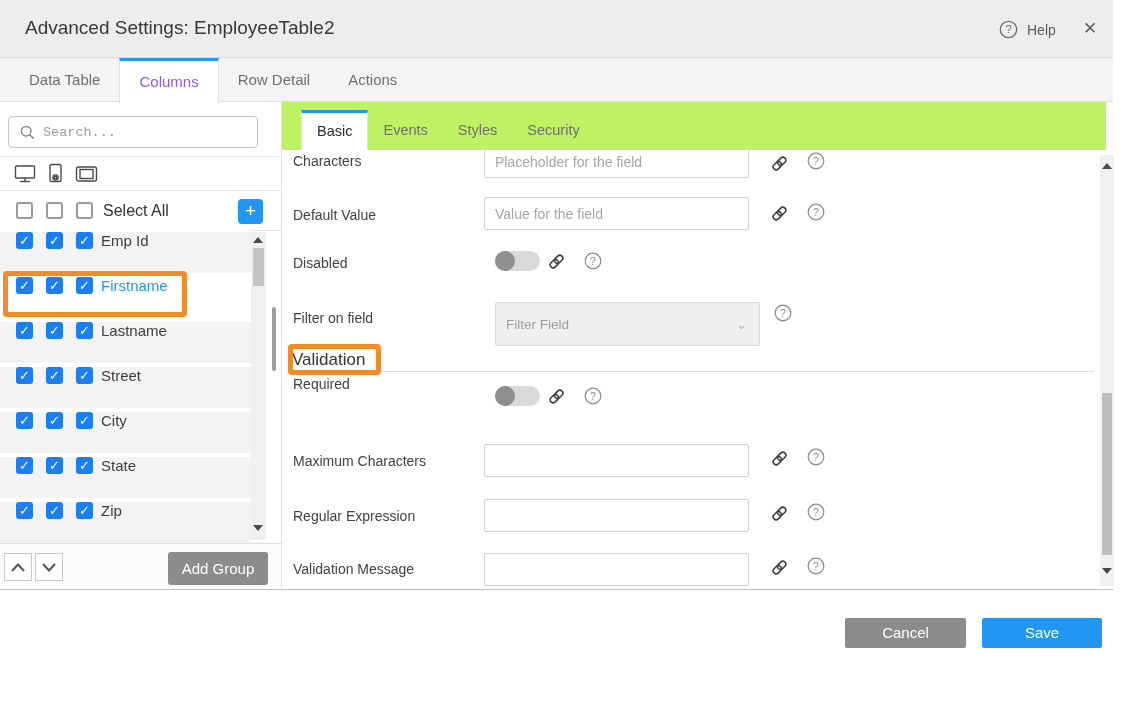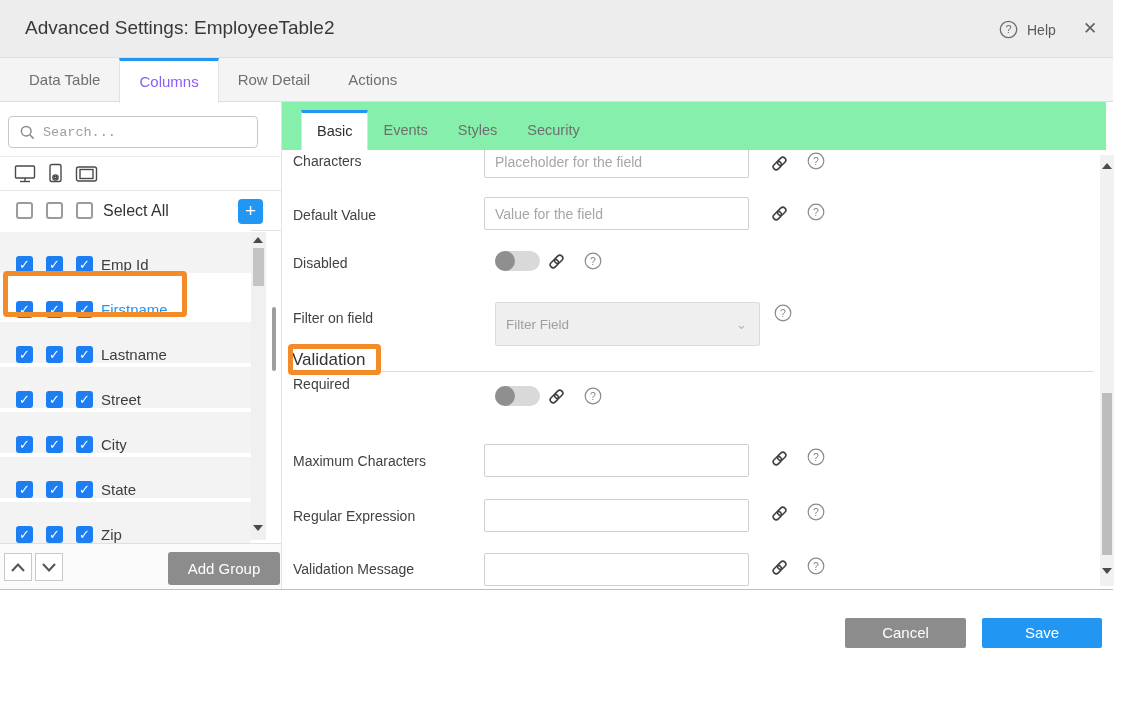--- a/index.html
+++ b/index.html
@@ -31,40 +31,40 @@
   .plus-btn { position:absolute; left:238px; top:8px; width:25px; height:25px; background:#2196f3; border-radius:4px; color:#fff; font-size:19px; line-height:23px; text-align:center; cursor:pointer; }
 
   .cb { width:17px; height:17px; border-radius:3px; flex:0 0 auto; }
   .cb.off { background:#fff; border:2px solid #9b9b9b; }
   .cb.on { background:#1c7ef2; position:relative; }
   .cb.on::after { content:"✓"; position:absolute; left:0; top:0; width:17px; height:17px; color:#fff; font-size:13px; font-weight:bold; line-height:17px; text-align:center; }
   .cbgap { margin-left:13px; }
   .first-cb { margin-left:16px; }
 
   .col-list { position:absolute; left:0; top:128px; width:251px; height:315px; overflow:hidden; background:#fff; }
-  .col-row { height:41px; margin-bottom:4px; background:#f3f3f3; display:flex; align-items:flex-end; cursor:pointer; }
+  .col-row { height:41px; margin-bottom:4px; background:#f3f3f3; display:flex; align-items:flex-start; cursor:pointer; }
   .col-row:first-child { margin-top:2px; }
   .col-row .col-lbl { font-size:15px; color:#3d3d3d; margin-left:8px; }
   .col-row.selected { background:#fff; }
   .col-row.selected .col-lbl { color:#2196f3; }
 
   .list-sb { position:absolute; left:251px; top:130px; width:15px; height:308px; background:#f0f0f0; }
   .list-sb .thumb { position:absolute; left:2px; top:16px; width:11px; height:38px; background:#c4c4c4; }
   .arr-up { width:0; height:0; border-left:5px solid transparent; border-right:5px solid transparent; border-bottom:6px solid #4a4a4a; position:absolute; left:2px; }
   .arr-dn { width:0; height:0; border-left:5px solid transparent; border-right:5px solid transparent; border-top:6px solid #4a4a4a; position:absolute; left:2px; }
 
   .lfooter { position:absolute; left:0; top:441px; width:281px; height:47px; background:#fbfbfb; border-top:1px solid #e0e0e0; }
   .move-btn { position:absolute; top:9px; width:28px; height:28px; background:#fff; border:1px solid #c9c9c9; display:flex; align-items:center; justify-content:center; cursor:pointer; }
-  .add-group { position:absolute; left:168px; top:8px; width:112px; height:33px; background:#8c8c8c; border-radius:3px; color:#fff; font-size:15px; text-align:center; line-height:33px; cursor:pointer; }
+  .add-group { position:absolute; left:168px; top:8px; width:100px; height:33px; background:#8c8c8c; border-radius:3px; color:#fff; font-size:15px; text-align:center; line-height:33px; cursor:pointer; }
 
   .slim-thumb { position:absolute; left:272px; top:307px; width:4px; height:64px; background:#9e9e9e; border-radius:2px; }
 
   
   .fpanel { position:absolute; left:281px; top:102px; width:824px; height:488px; background:#fff; border-left:1px solid #e3e3e3; }
-  .ftabbar { position:absolute; left:0; top:0; width:824px; height:48px; background:#86efac; display:flex; padding-left:19px; }
+  .ftabbar { position:absolute; left:0; top:0; width:824px; height:48px; background:#bef264; display:flex; padding-left:19px; }
   .ftab { margin-top:8px; padding:0 15px; line-height:40px; font-size:14.5px; color:#6f6f6f; cursor:pointer; }
   .ftab.active { background:#fff; border-top:3px solid #2196f3; border-left:1px solid #e0e0e0; border-right:1px solid #e0e0e0; line-height:37px; color:#2c2c2c; height:41px; }
   .fcontent { position:absolute; left:0; top:48px; width:816px; height:440px; overflow:hidden; background:#fff; }
 
   .flabel { position:absolute; left:11px; font-size:14px; color:#424242; }
   .finput { position:absolute; left:202px; width:265px; height:33px; border:1px solid #cfcfcf; border-radius:2px; font-size:14px; color:#6a6a6a; padding:0 10px; outline:none; background:#fff; font-family:inherit; }
   .finput::placeholder { color:#a6a6a6; }
   .fselect { position:absolute; left:213px; width:265px; height:44px; border:1px solid #dadada; border-radius:2px; background:#efefef; color:#9e9e9e; font-size:13.5px; display:flex; align-items:center; padding-left:10px; }
   .fselect .chev { position:absolute; right:12px; color:#b3b3b3; font-size:13px; }
   .toggle { position:absolute; left:213px; width:45px; height:20px; background:#d9d9d9; border-radius:10px; cursor:pointer; }

